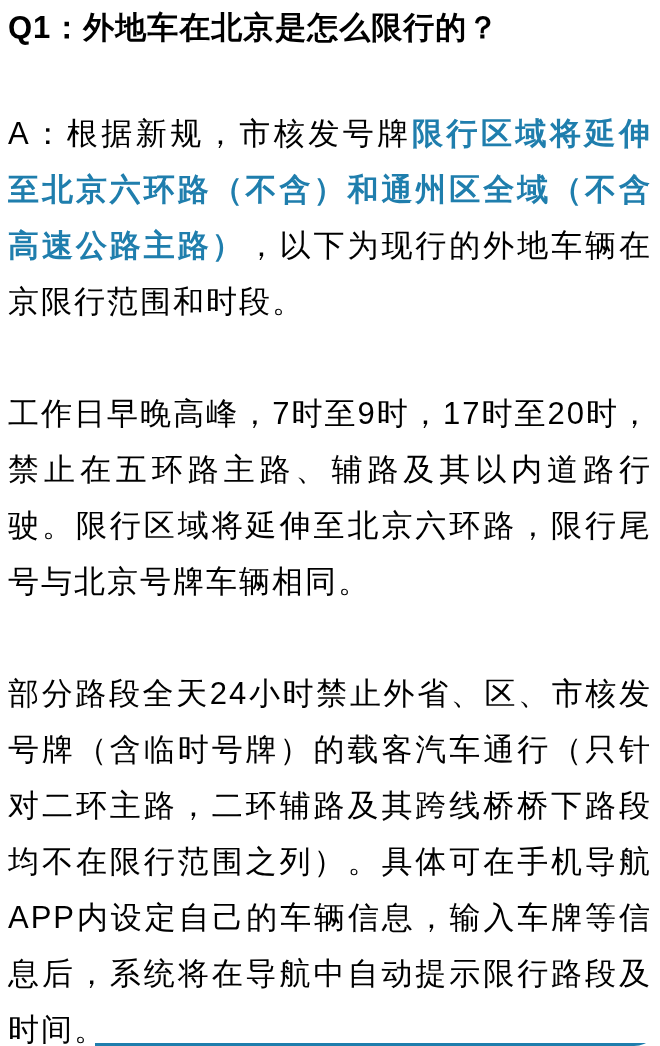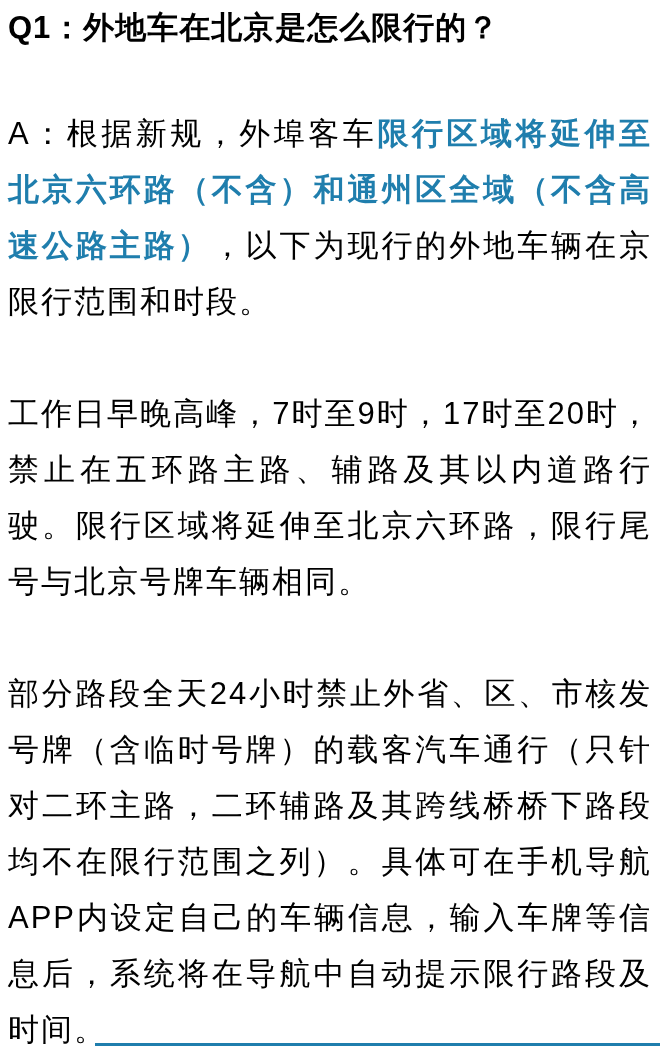--- a/index.html
+++ b/index.html
@@ -9,20 +9,21 @@
   }
   .page {
     position: relative;
     width: 660px;
     height: 1046px;
     overflow: hidden;
     background: #ffffff;
     color: #000000;
     font-family: "Liberation Sans", "DejaVu Sans", sans-serif;
     box-sizing: border-box;
+    border-radius: 26px;
   }
   .question {
     font-size: 31px;
     font-weight: bold;
     line-height: 40px;
     letter-spacing: 1px;
     margin: 0;
     padding: 8px 8px 0 8px;
     white-space: nowrap;
   }
@@ -51,21 +52,21 @@
     background: #1f7ead;
   }
 </style>
 </head>
 <body>
 
 <div class="page">
 
   <h1 class="question">Q1：外地车在北京是怎么限行的？</h1>
 
-  <p class="body answer"><span>A：根据新规，外埠客车</span><span class="hl">限行区域将延伸至北京六环路（不含）和通州区全域（不含高速公路主路）</span><span>，以下为现行的外地车辆在京限行范围和时段。</span></p>
+  <p class="body answer"><span>A：根据新规，市核发号牌</span><span class="hl">限行区域将延伸至北京六环路（不含）和通州区全域（不含高速公路主路）</span><span>，以下为现行的外地车辆在京限行范围和时段。</span></p>
 
   <p class="body">工作日早晚高峰，7时至9时，17时至20时，禁止在五环路主路、辅路及其以内道路行驶。限行区域将延伸至北京六环路，限行尾号与北京号牌车辆相同。</p>
 
   <p class="body">部分路段全天24小时禁止外省、区、市核发号牌（含临时号牌）的载客汽车通行（只针对二环主路，二环辅路及其跨线桥桥下路段均不在限行范围之列）。具体可在手机导航APP内设定自己的车辆信息，输入车牌等信息后，系统将在导航中自动提示限行路段及时间。</p>
 
   <div class="bottom-divider"></div>
 
 </div>
 
 </body></html>

